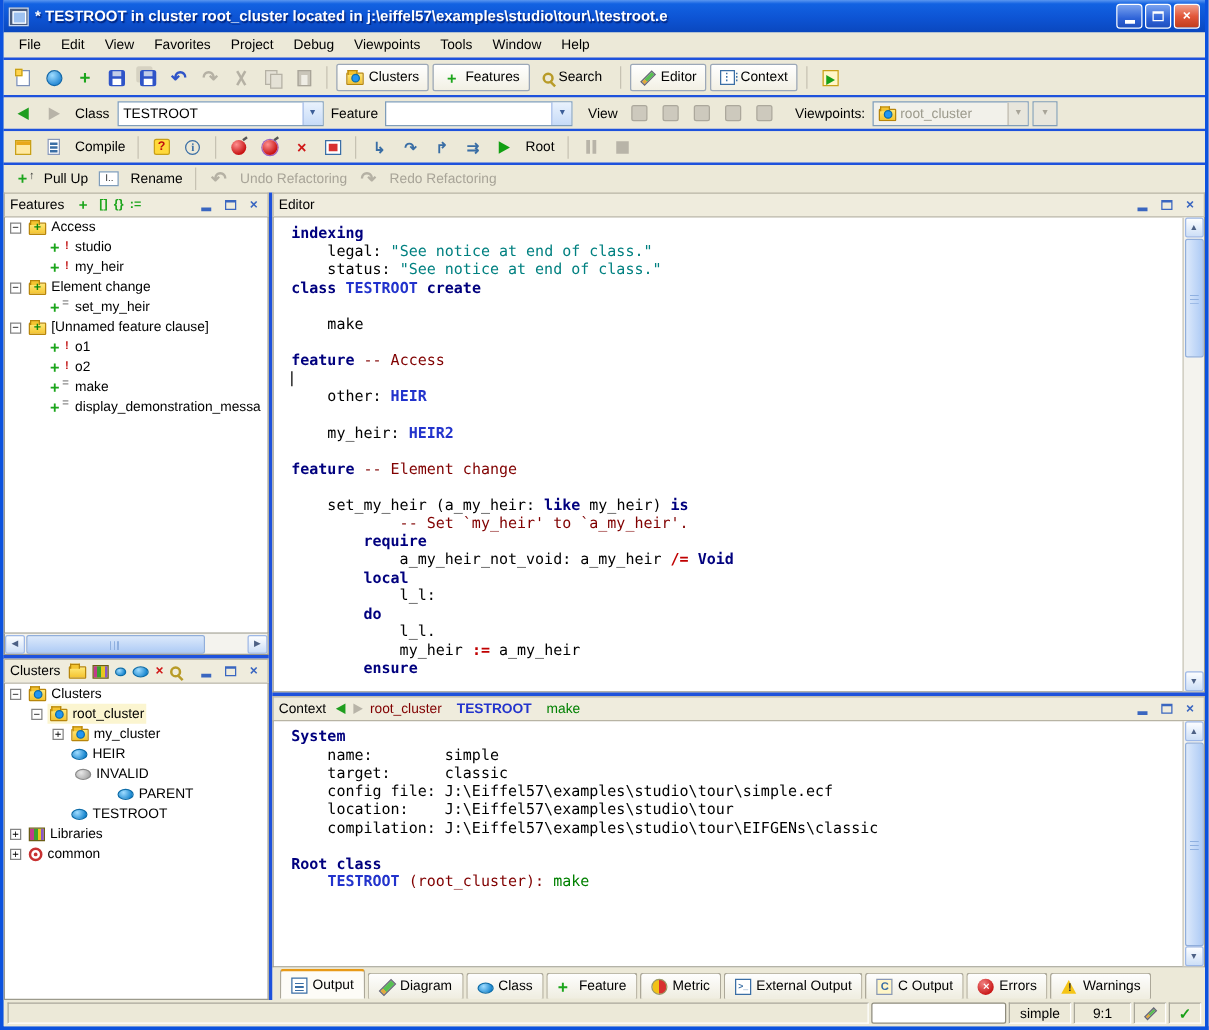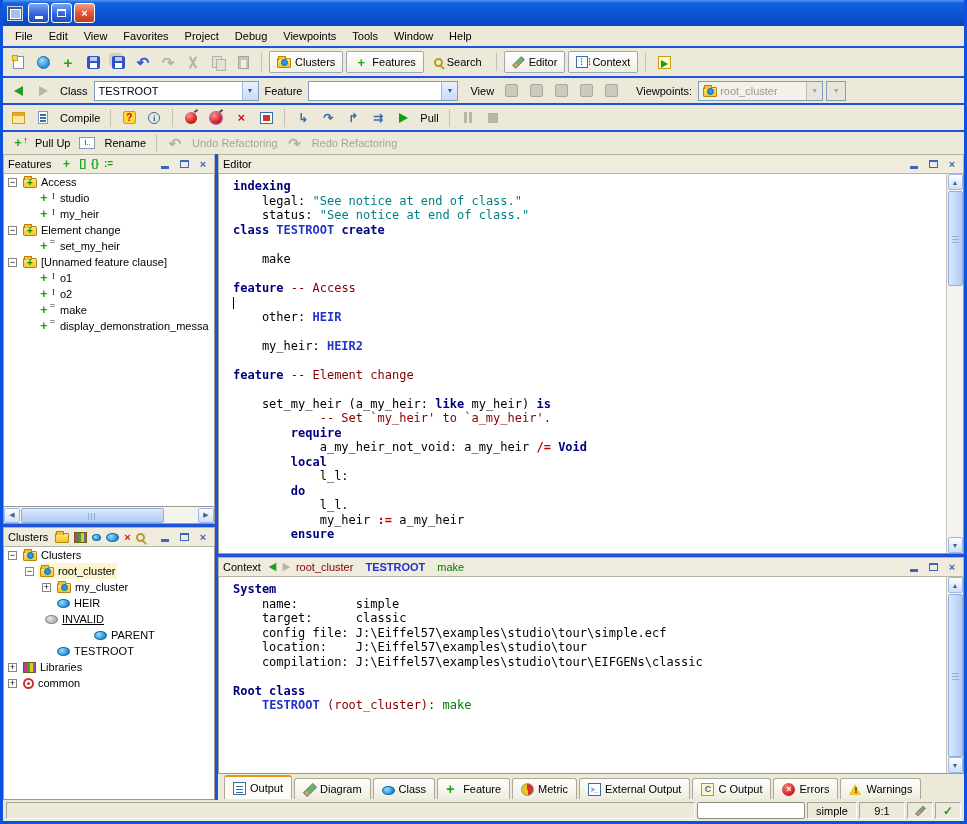--- a/index.html
+++ b/index.html
@@ -202,20 +202,21 @@
   .sb-iconcell { width:26px; }
   .i-check { color:#18A018; font-weight:bold; font-size:12px; }
 </style>
 </head>
 <body>
 
 <div class="window">
 
   <div class="titlebar">
     <span class="app-icon"></span>
+    <span class="title-text">* TESTROOT  in cluster root_cluster   located in j:\eiffel57\examples\studio\tour\.\testroot.e</span>
     <span class="win-btns">
       <span class="wbtn min">
           <span></span>
         </span>
       <span class="wbtn max">
           <span></span>
         </span>
       <span class="wbtn close">×</span>
     </span>
   </div>
@@ -378,21 +379,21 @@
       </span>
     <span class="ti">
         <span class="gi i-step grayed">↱</span>
       </span>
     <span class="ti">
         <span class="gi i-step greenc">⇉</span>
       </span>
     <span class="ti">
         <span class="gi i-play"></span>
       </span>
-    <span class="tlabel">Pull</span>
+    <span class="tlabel">Root</span>
     <span class="vsep"></span>
     <span class="ti">
         <span class="gi i-pause"></span>
       </span>
     <span class="ti">
         <span class="gi i-stopsq"></span>
       </span>
   </div>
   <div class="sep"></div>
 
@@ -557,21 +558,21 @@
                 <span class="tree-label">my_cluster</span>
               </span>
             </div>
             <div class="tree-row" style="padding-left: 38px;">
               <span class="exp-ph"></span>
               <span class="row-content">
                 <span class="tico t-ellipse"></span>
                 <span class="tree-label">HEIR</span>
               </span>
             </div>
-            <div class="tree-row" style="padding-left: 26px; text-decoration: underline;">
+            <div class="tree-row" style="padding-left: 41px;">
               <span class="exp-ph"></span>
               <span class="row-content">
                 <span class="tico t-ellipse gray"></span>
                 <span class="tree-label">INVALID</span>
               </span>
             </div>
             <div class="tree-row" style="padding-left: 38px; margin-left: 37px;">
               <span class="exp-ph"></span>
               <span class="row-content">
                 <span class="tico t-ellipse"></span>

